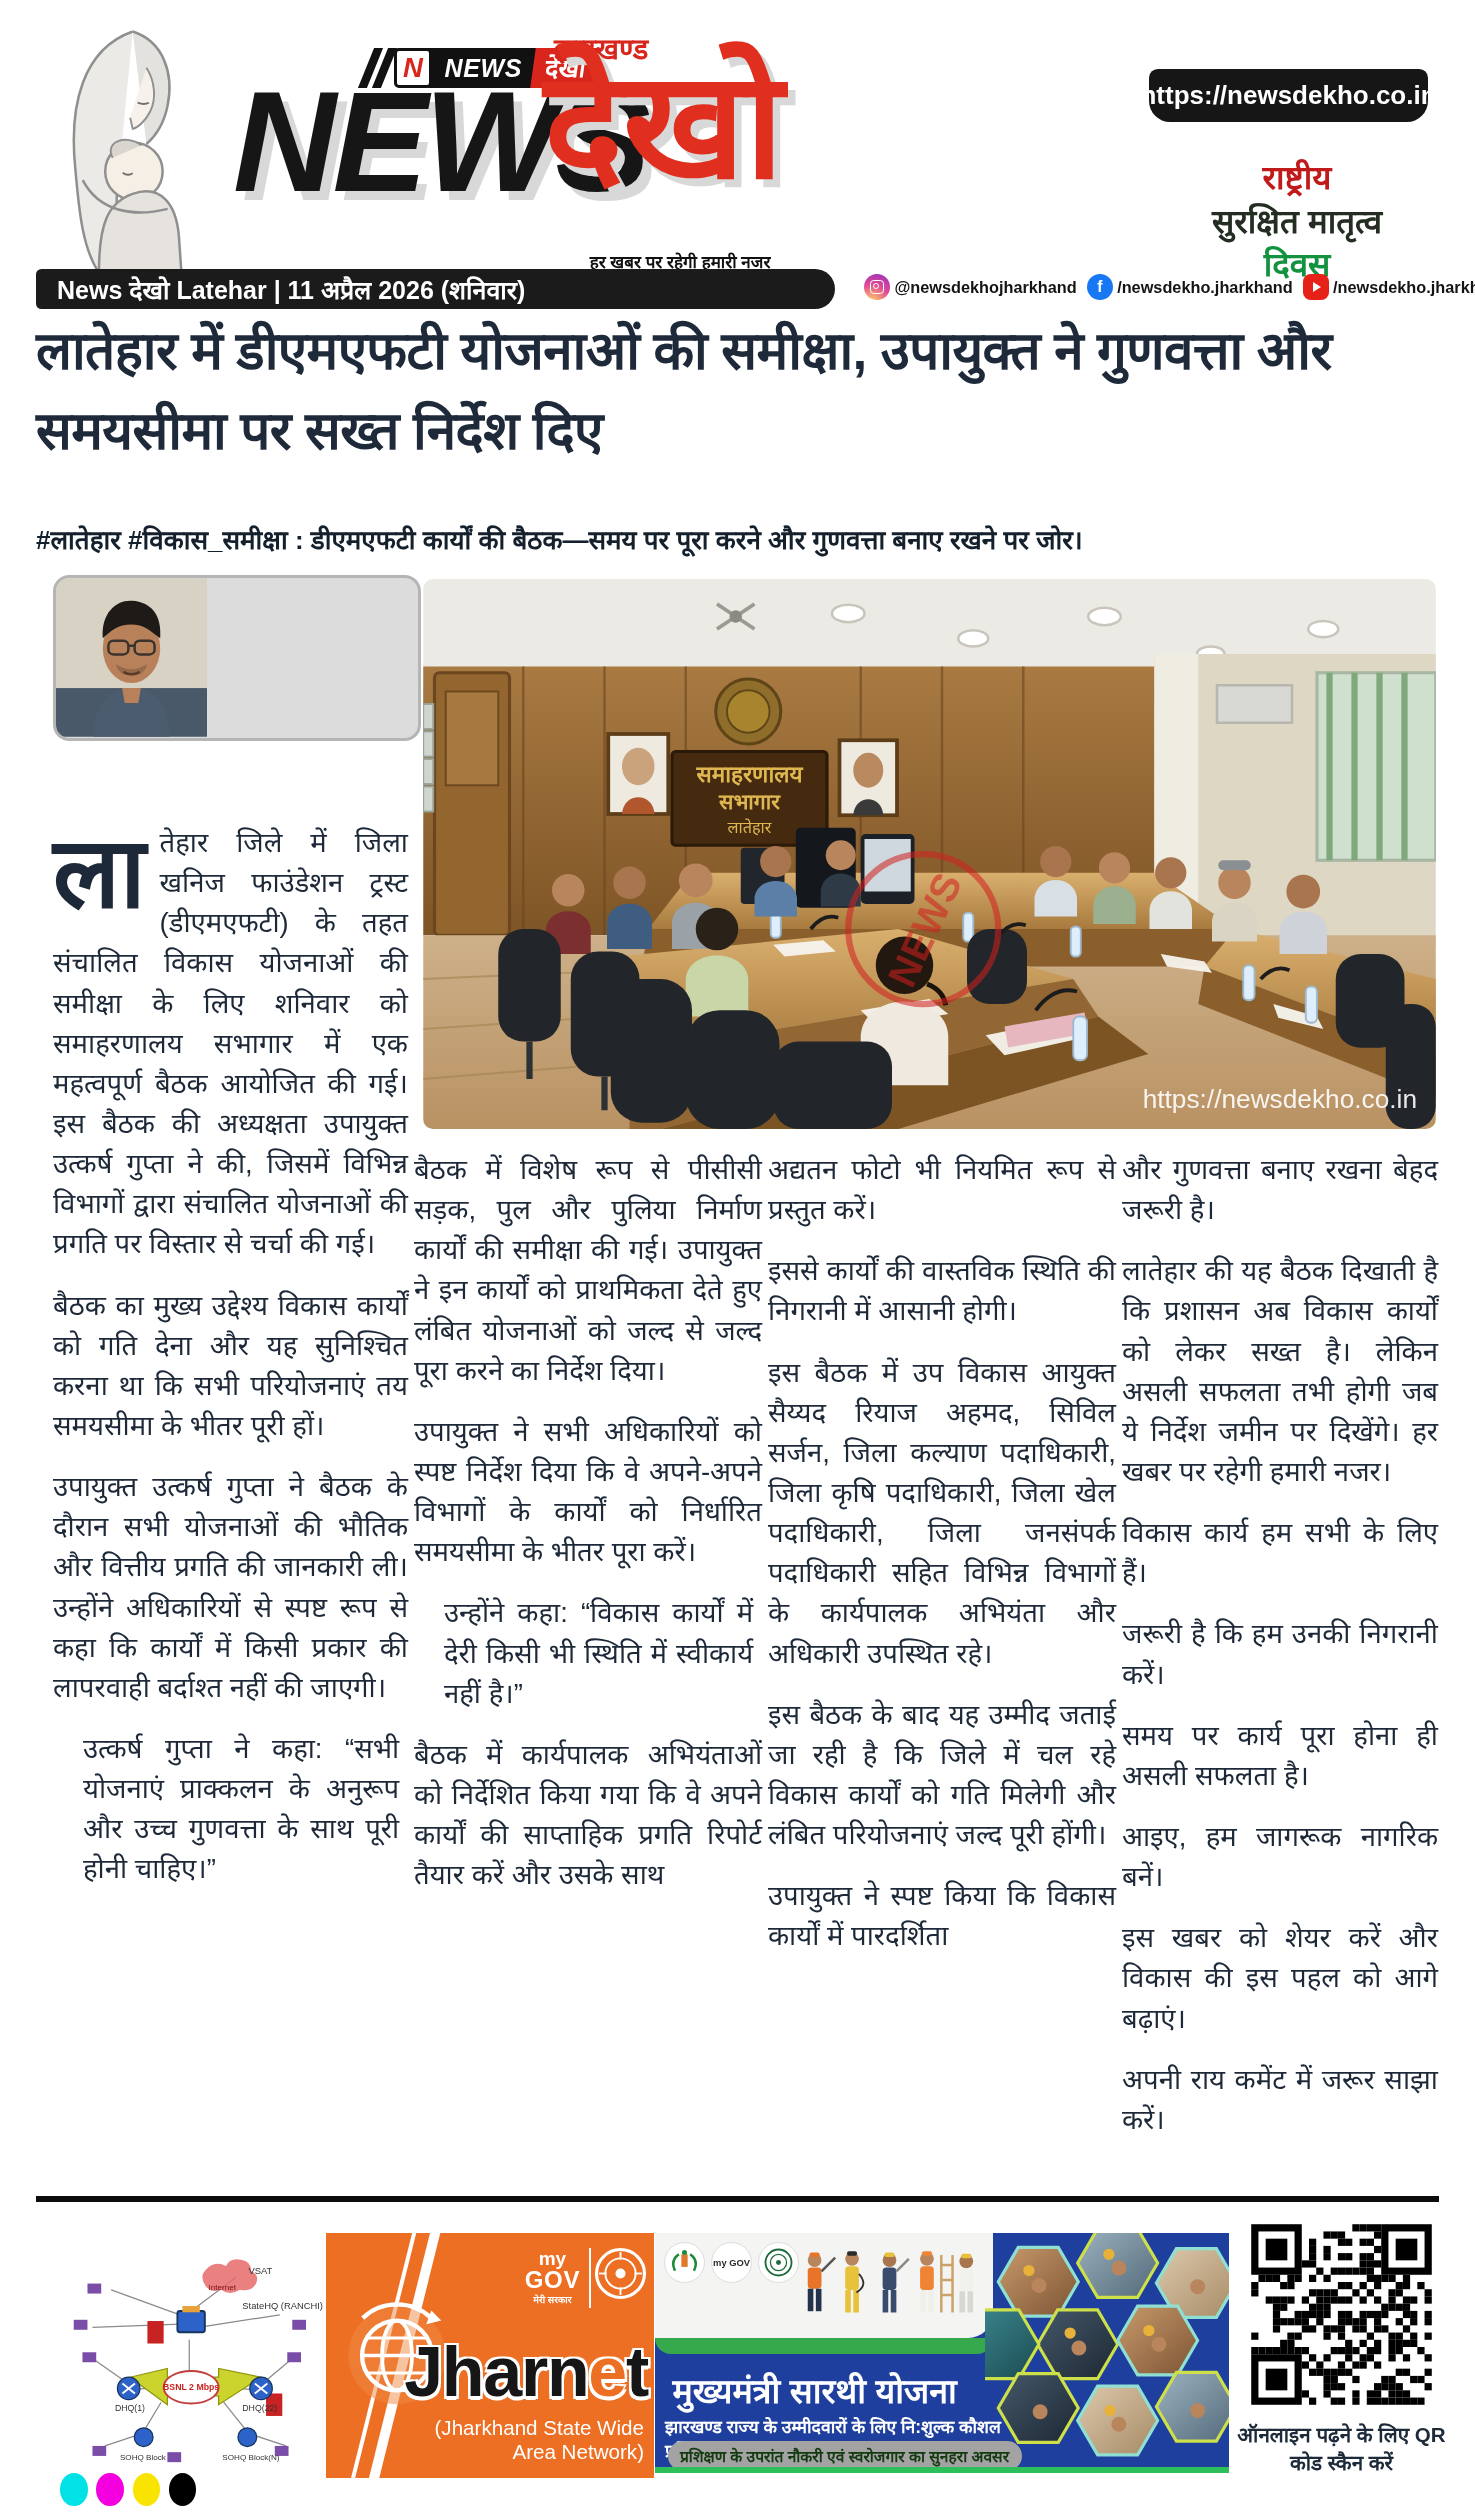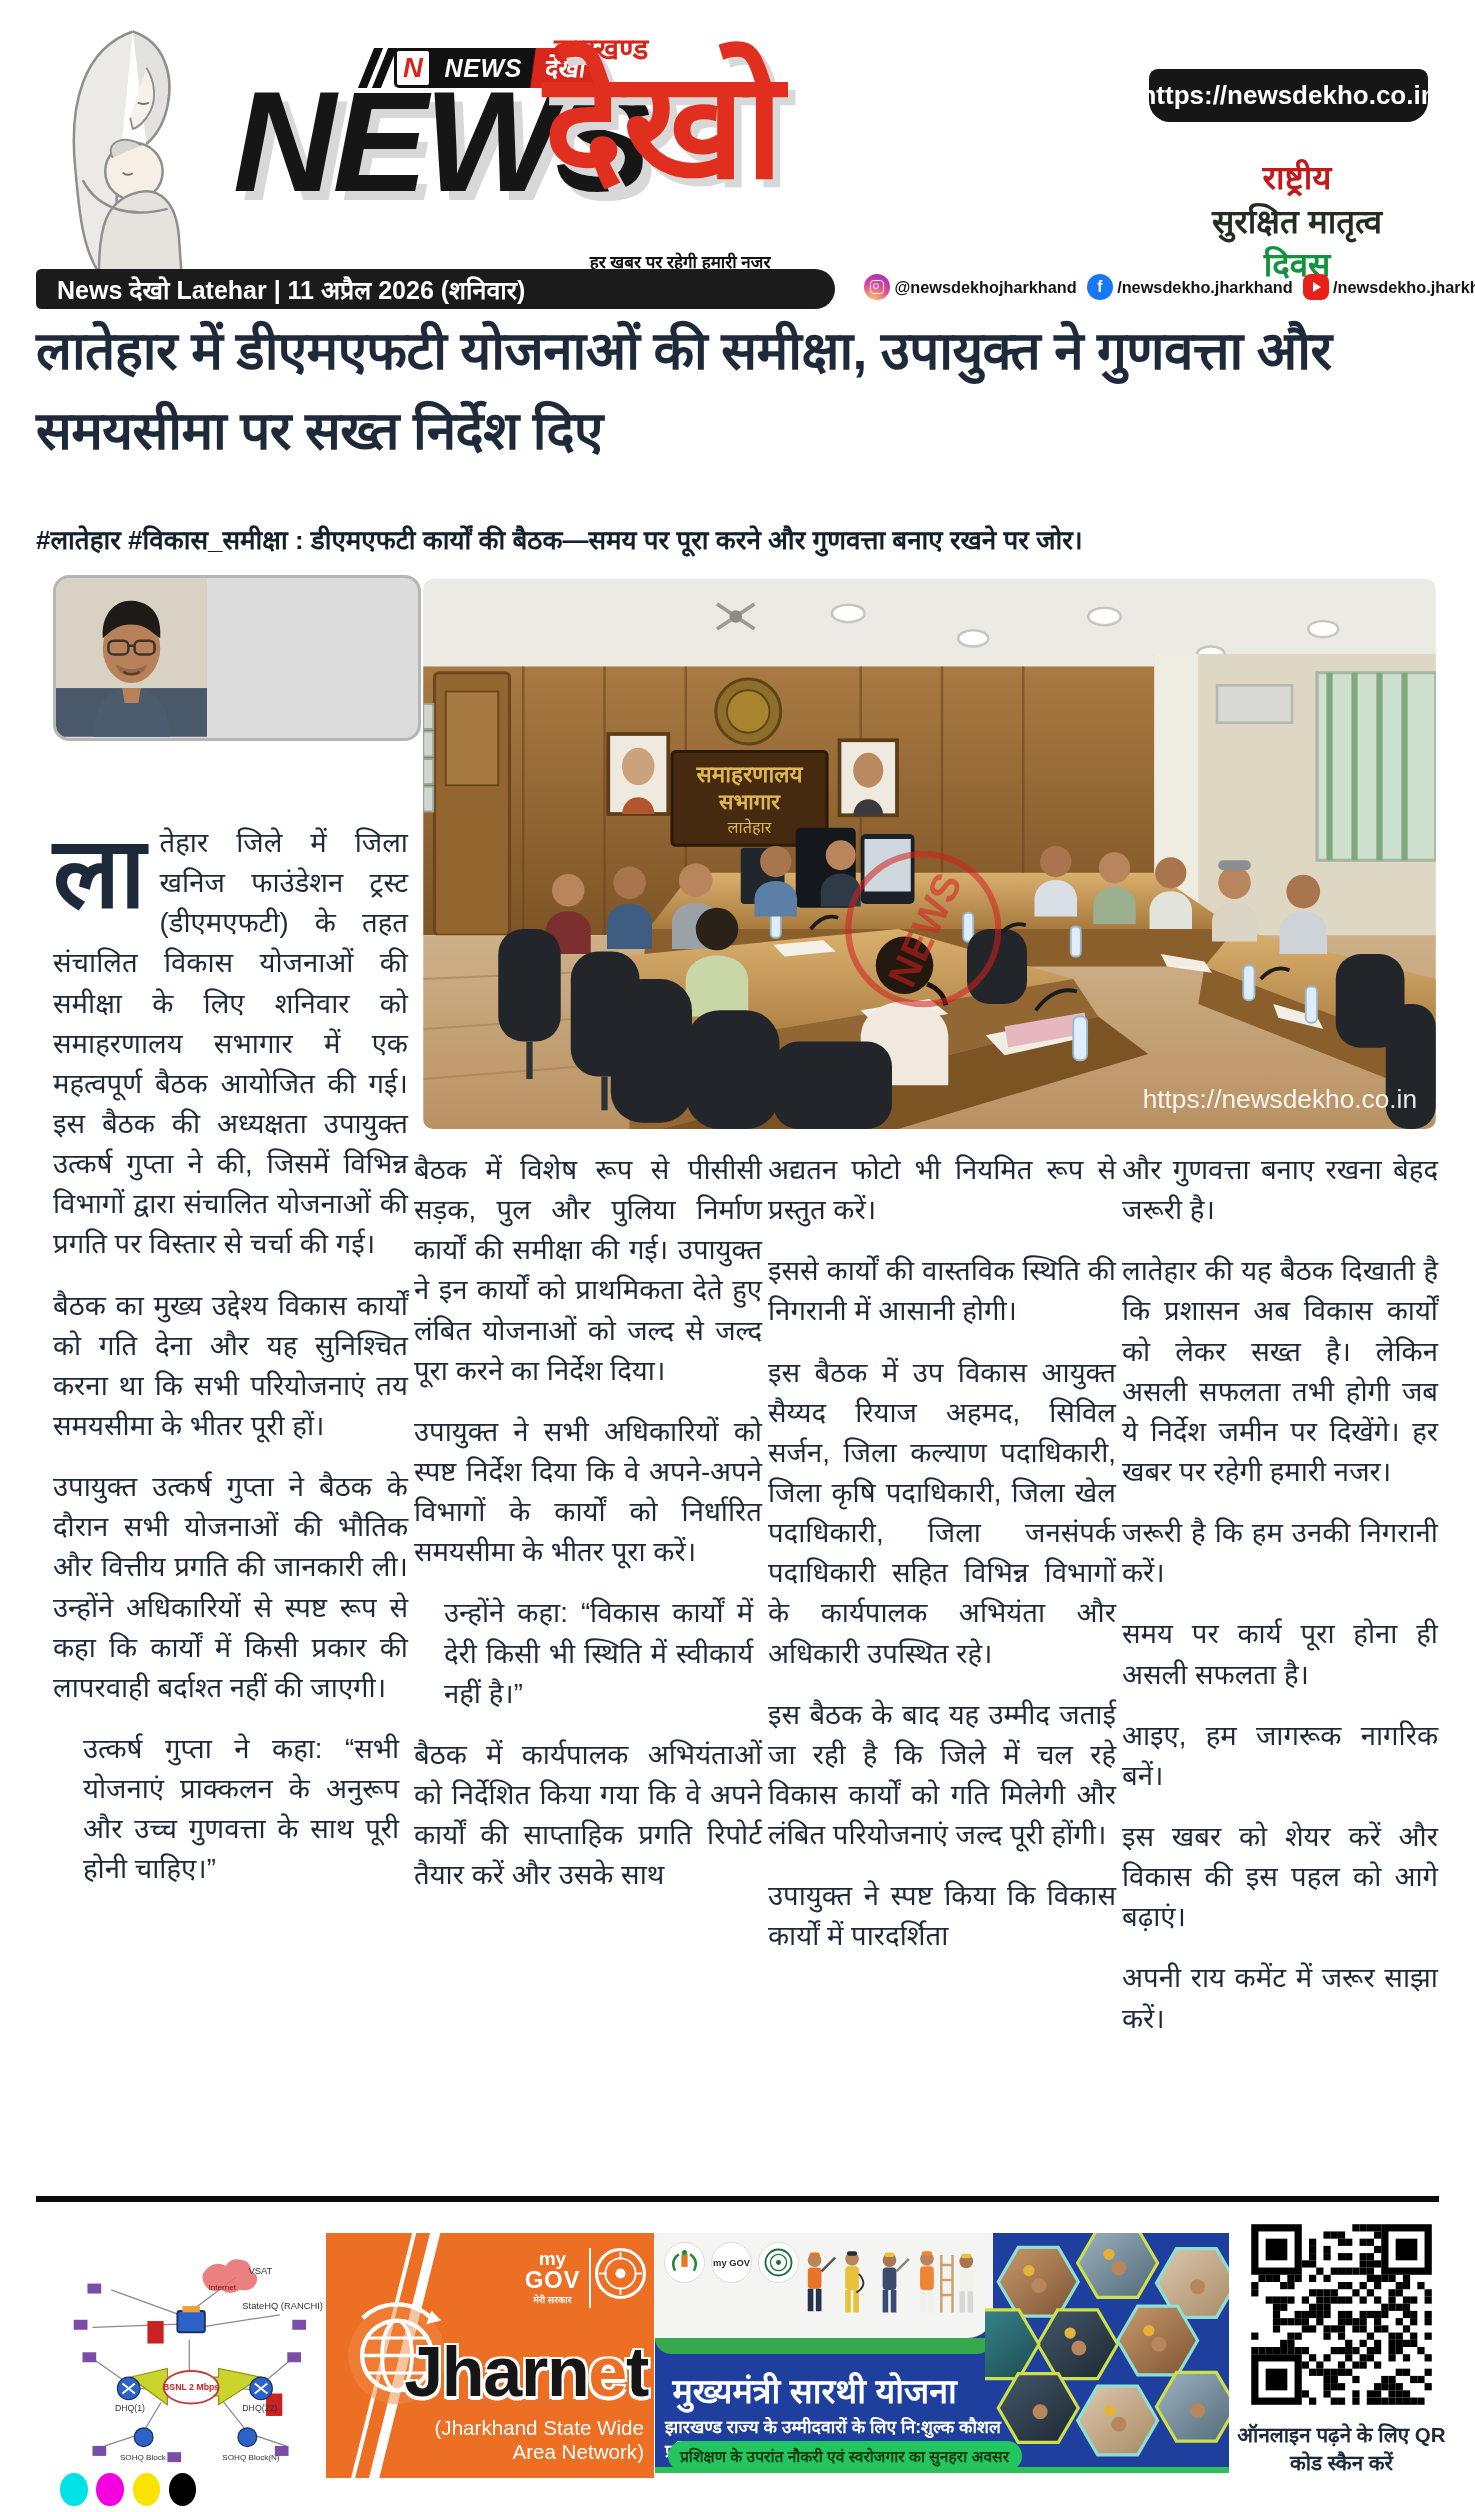--- a/index.html
+++ b/index.html
@@ -88,21 +88,21 @@
             text-shadow:-2.5px -2.5px 0 #fff,2.5px -2.5px 0 #fff,-2.5px 2.5px 0 #fff,2.5px 2.5px 0 #fff,0 3.8px 0 #fff;}
   #jh-title .jh-e{color:#ed6f23;}
   #jh-sub{position:absolute;right:10px;top:183px;width:225px;text-align:right;color:#fff;font-weight:400;font-size:20.6px;line-height:1.15;margin-left:20px;}
   #saarthi{position:absolute;left:655px;top:2233px;width:574px;height:240px;background:#1e3f9e;overflow:hidden;}
   #sa-white{position:absolute;left:0;top:0;width:338px;height:105px;background:#f4f4f2;border-radius:0 0 25px 0;}
   #sa-logos{position:absolute;left:8.8px;top:8.8px;display:flex;gap:6.3px;align-items:center;}
   .sa-logo{width:39px;height:39px;border-radius:50%;background:#fff;border:1.3px solid #ddd;display:flex;align-items:center;justify-content:center;overflow:hidden;}
   #sa-green{position:absolute;left:0;top:105px;width:338px;height:16.3px;background:#35a94c;border-radius:0 0 19px 19px;}
   #sa-title{position:absolute;left:17.5px;top:134px;width:325px;color:#fff;font-size:34px;font-weight:900;}
   #sa-sub{position:absolute;left:10px;top:181px;width:350px;color:#fff;font-size:17.5px;font-weight:700;}
-  #sa-pill{position:absolute;left:12.5px;top:208px;background:#22c55e;color:#143a12;font-size:15.6px;font-weight:800;
+  #sa-pill{position:absolute;left:12.5px;top:208px;background:#a3a3a3;color:#143a12;font-size:15.6px;font-weight:800;
            padding:3.8px 12.5px;border-radius:16.3px;}
   #sa-hex{position:absolute;right:0;top:0;width:244px;height:240px;}
   #sa-strip{position:absolute;left:0;bottom:0;width:100%;height:6.3px;background:#2dbf59;}
   #qr-box{position:absolute;left:1244px;top:2217px;width:195px;height:195px;background:#fff;}
   #qr-caption{position:absolute;left:1214px;top:2421px;width:255px;text-align:center;font-size:20.6px;font-weight:600;color:#1d2a3a;line-height:1.35;}
   #cmyk{position:absolute;left:60px;top:2473px;display:flex;gap:8.8px;}
   .dot{width:27.5px;height:33px;border-radius:50%;}
   .dot-c{background:#00e2e6;} .dot-m{background:#f400e0;} .dot-y{background:#f8e400;} .dot-k{background:#000;}
 </style>
 </head>
@@ -383,20 +383,21 @@
     <p>अद्यतन फोटो भी नियमित रूप से प्रस्तुत करें।</p>
     <p>इससे कार्यों की वास्तविक स्थिति की निगरानी में आसानी होगी।</p>
     <p>इस बैठक में उप विकास आयुक्त सैय्यद रियाज अहमद, सिविल सर्जन, जिला कल्याण पदाधिकारी, जिला कृषि पदाधिकारी, जिला खेल पदाधिकारी, जिला जनसंपर्क पदाधिकारी सहित विभिन्न विभागों के कार्यपालक अभियंता और अधिकारी उपस्थित रहे।</p>
     <p>इस बैठक के बाद यह उम्मीद जताई जा रही है कि जिले में चल रहे विकास कार्यों को गति मिलेगी और लंबित परियोजनाएं जल्द पूरी होंगी।</p>
     <p>उपायुक्त ने स्पष्ट किया कि विकास कार्यों में पारदर्शिता</p>
   </div>
 
   <div class="col" id="col4">
     <p>और गुणवत्ता बनाए रखना बेहद जरूरी है।</p>
     <p>लातेहार की यह बैठक दिखाती है कि प्रशासन अब विकास कार्यों को लेकर सख्त है। लेकिन असली सफलता तभी होगी जब ये निर्देश जमीन पर दिखेंगे। हर खबर पर रहेगी हमारी नजर।</p>
+    <p>विकास कार्य हम सभी के लिए हैं।</p>
     <p>जरूरी है कि हम उनकी निगरानी करें।</p>
     <p>समय पर कार्य पूरा होना ही असली सफलता है।</p>
     <p>आइए, हम जागरूक नागरिक बनें।</p>
     <p>इस खबर को शेयर करें और विकास की इस पहल को आगे बढ़ाएं।</p>
     <p>अपनी राय कमेंट में जरूर साझा करें।</p>
   </div>
 
   <div id="divider"></div>
 
   <div id="net-diagram">

